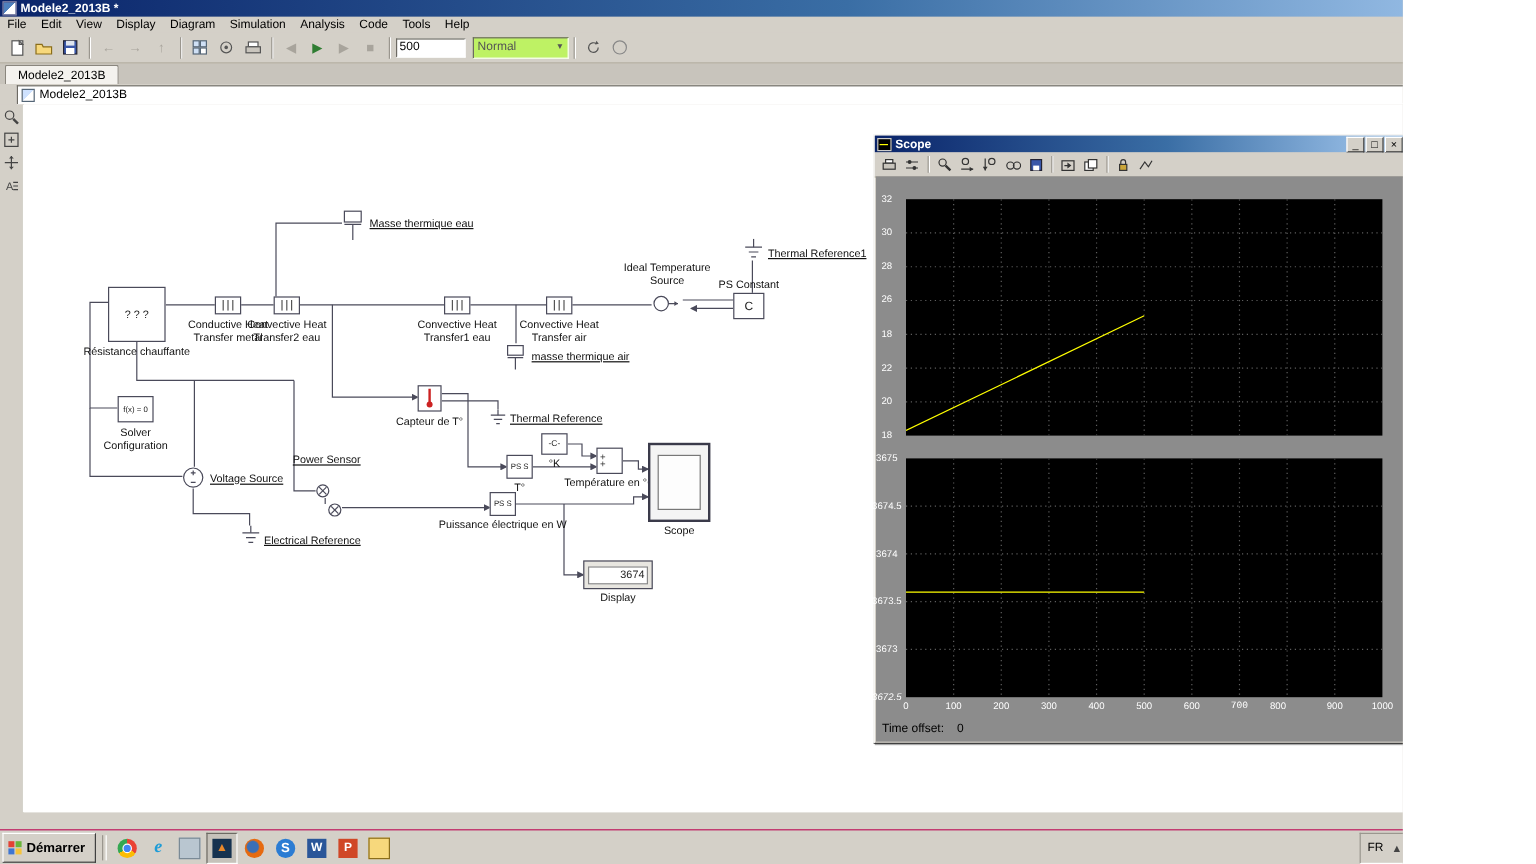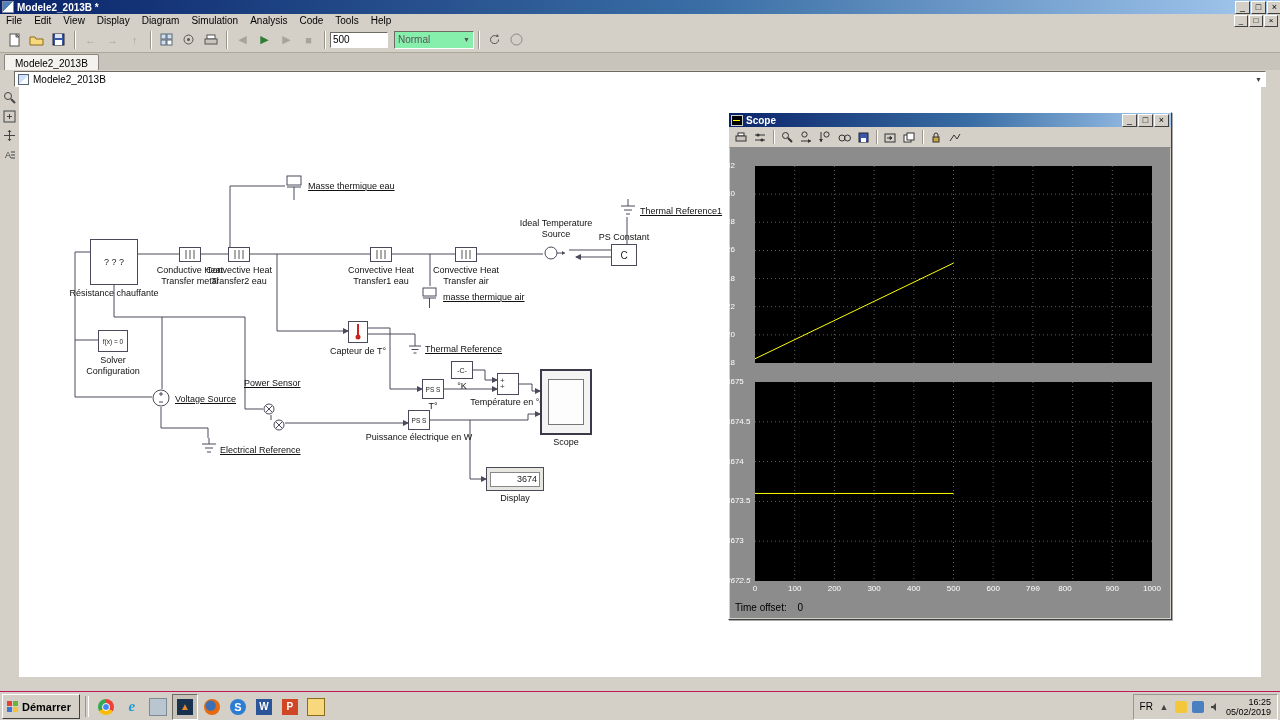--- a/index.html
+++ b/index.html
@@ -1,16 +1,16 @@
 <!DOCTYPE html>
 <html><head>
 <meta charset="utf-8">
 <style>
   html,body{margin:0;padding:0;overflow:hidden;}
-  #screen{position:relative;width:1280px;height:720px;background:#d4d0c8;
+  #screen{position:relative;width:1169px;height:720px;background:#d4d0c8;
     font-family:"Liberation Sans","DejaVu Sans",sans-serif;font-size:11px;color:#000;overflow:hidden;}
   .sunken{border:1px solid;border-color:#6d6a63 #ffffff #ffffff #6d6a63;}
 
   
   #titlebar{position:absolute;left:0;top:0;width:1280px;height:14px;
     background:linear-gradient(90deg,#0a246a,#3a6ea5 55%,#a6caf0);display:flex;align-items:center;padding:0 2px;}
   #titlebar .ticon{width:10px;height:10px;background:#fff;border:1px solid #88a;margin-right:3px;
     background:linear-gradient(135deg,#4f81bd 50%,#fff 50%);}
   #titlebar .ttext{color:#fff;font-size:10px;font-weight:bold;flex:1;white-space:nowrap;}
   .winbtn{width:13px;height:11px;background:#d4d0c8;border:1px solid;border-color:#fff #404040 #404040 #fff;
@@ -22,21 +22,21 @@
     display:flex;align-items:center;justify-content:center;font-size:8px;line-height:8px;margin-left:1px;}
   #toolbar{position:absolute;left:0;top:27px;width:1280px;height:25px;background:#d4d0c8;
     border-bottom:1px solid #aca899;display:flex;align-items:center;padding-left:4px;}
   .tbtn{width:21px;height:20px;display:flex;align-items:center;justify-content:center;margin-right:1px;}
   .tbtn svg{display:block}
   .tsep{width:1px;height:18px;background:#9a968e;border-right:1px solid #fff;margin:0 4px;}
   .tglyph{font-size:11px;color:#4a4a4a;}
   .tglyph.dis{color:#a8a49c;}
   #sim-time{width:52px;height:14px;font-size:10px;padding:0 2px;background:#fff;
     border:1px solid;border-color:#6d6a63 #fff #fff #6d6a63;font-family:"Liberation Sans",sans-serif;}
-  #sim-mode{width:72px;height:16px;background:#86efac;display:flex;align-items:center;font-size:10px;
+  #sim-mode{width:72px;height:16px;background:#bef264;display:flex;align-items:center;font-size:10px;
     padding:0 3px;margin-left:6px;color:#555;gap:28px;}
   #sim-mode .arr{margin-left:auto;font-size:7px;}
   #tabbar{position:absolute;left:0;top:53px;width:1280px;height:17px;background:#c8c4bc;border-bottom:1px solid #fff;}
   #tab1{position:absolute;left:4px;top:1px;height:16px;background:#f4f2ee;border:1px solid #8a867e;border-bottom:none;
     display:flex;align-items:center;padding:0 10px;font-size:10px;border-radius:2px 2px 0 0;}
   #breadcrumb{position:absolute;left:0;top:70px;width:1280px;height:17px;background:#d4d0c8;display:flex;align-items:center;}
   #crumbbox{position:absolute;left:14px;top:1px;right:14px;height:14px;background:#fff;
     border:1px solid;border-color:#6d6a63 #fff #fff #6d6a63;display:flex;align-items:center;font-size:10px;padding:0 3px;}
   #crumbbox .cicon{width:9px;height:9px;border:1px solid #567;background:linear-gradient(135deg,#cfe2ff 50%,#fff 50%);margin-right:4px;}
   #crumbbox .cdrop{margin-left:auto;font-size:7px;color:#444;}
@@ -66,21 +66,21 @@
   #scopetitle{height:14px;background:linear-gradient(90deg,#0a246a,#3a6ea5 55%,#a6caf0);
     display:flex;align-items:center;padding:0 2px;}
   #scopetitle .sicon{width:10px;height:9px;background:#000;border:1px solid #ccc;margin-right:3px;position:relative;}
   #scopetitle .sicon::after{content:"";position:absolute;left:1px;top:4px;width:7px;height:1px;background:#ff0;}
   #scopetitle .stext{color:#fff;font-size:10px;font-weight:bold;flex:1;}
   #scopetools{height:20px;background:#d4d0c8;border-bottom:1px solid #aca899;display:flex;align-items:center;padding-left:3px;}
   .sbtn{width:18px;height:16px;display:flex;align-items:center;justify-content:center;margin-right:1px;}
   .ssep{width:1px;height:14px;background:#9a968e;border-right:1px solid #fff;margin:0 3px;}
   #scopebody{position:absolute;left:1px;top:34px;right:1px;bottom:1px;background:#8c8c8c;}
   #scopeplots{position:absolute;left:0;top:0;right:0;bottom:0;}
-  .ytick{position:absolute;width:26px;text-align:left;font-size:8px;color:#fff;}
+  .ytick{position:absolute;width:26px;text-align:center;font-size:8px;color:#fff;}
   .xtick{position:absolute;width:34px;text-align:center;font-size:8px;color:#fff;}
   #timeoffset{position:absolute;left:5px;bottom:5px;font-size:10px;color:#000;}
 
   
   #statusbar{position:absolute;left:0;top:677px;width:1280px;height:14px;background:#d4d0c8;
     border-top:1px solid #fff;display:flex;font-size:10px;}
   .stseg{border:1px solid;border-color:#9a968e #fff #fff #9a968e;margin:1px;display:flex;align-items:center;padding:0 4px;}
 
   
   #taskbar{position:absolute;left:0;top:691px;width:1280px;height:29px;background:#d4d0c8;

